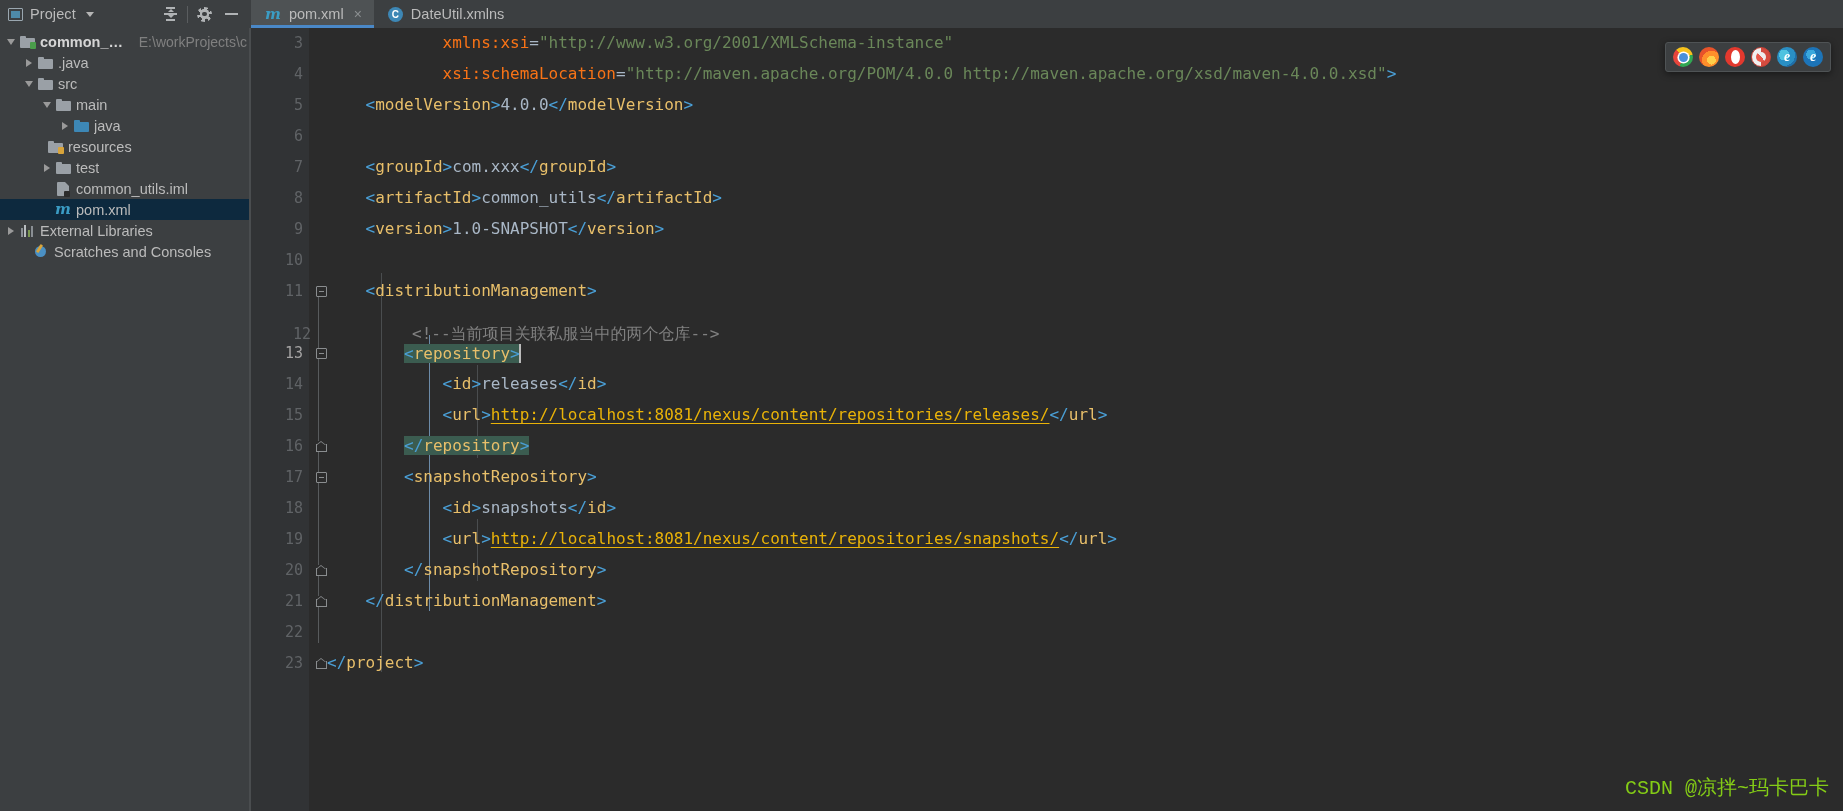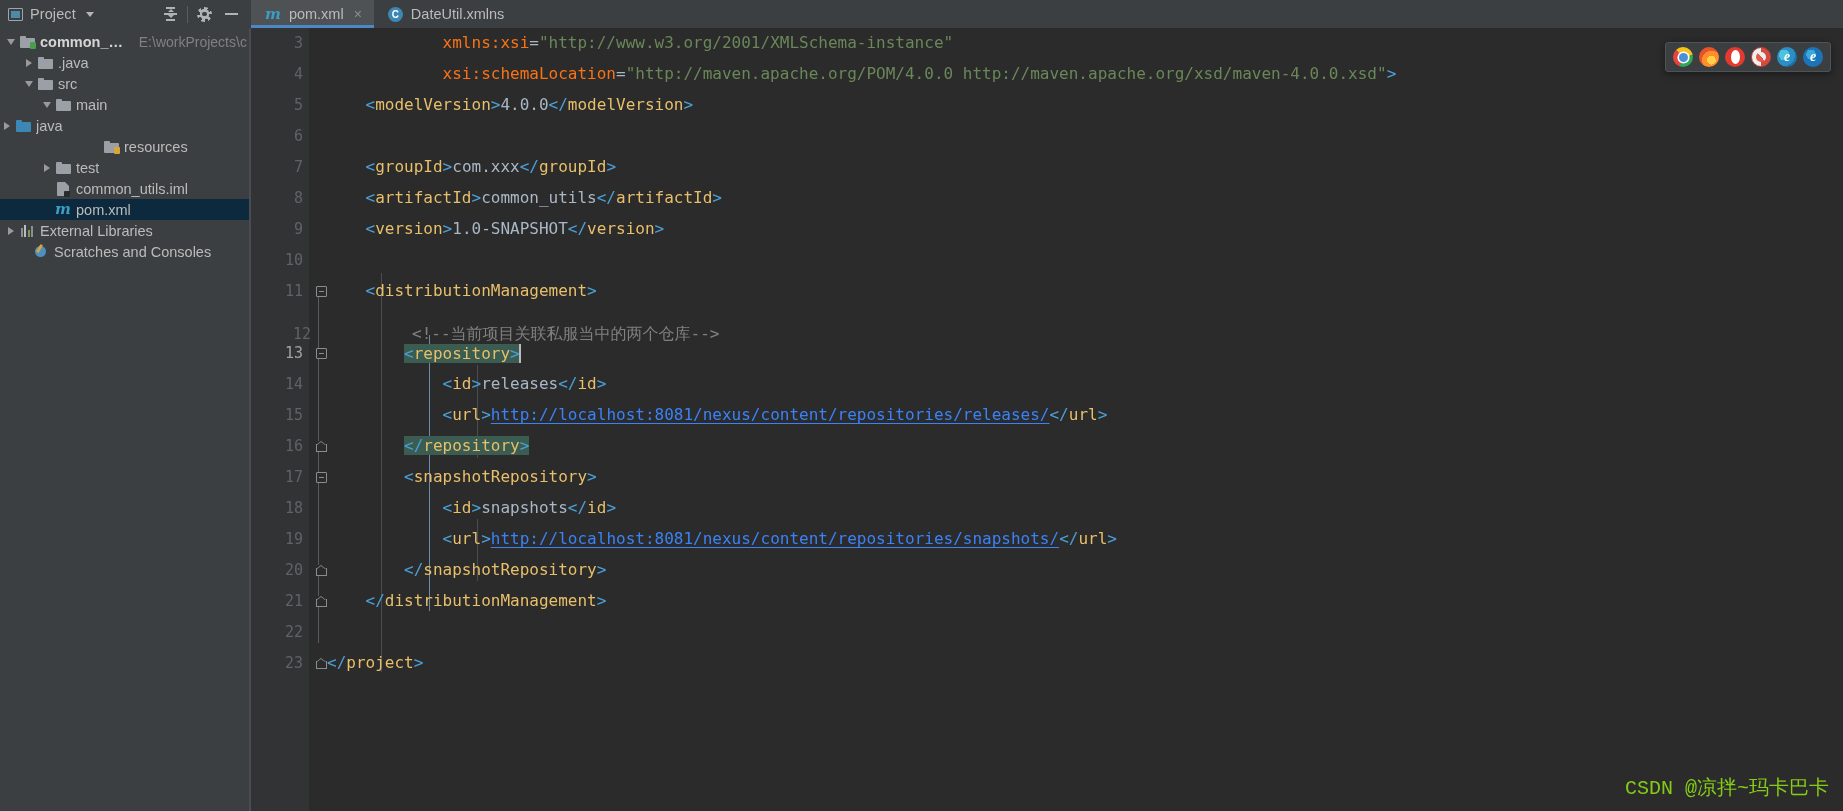--- a/index.html
+++ b/index.html
@@ -145,21 +145,21 @@
   .guide{position:absolute;width:1px;background:#4a4d4f;}
   .guide.active{background:#6c8ba8;}
 
   
   .s-tag{color:#e8bf6a;}      
   .s-br{color:#4a9fd6;}       
   .s-attr{color:#f97316;}     
   .s-str{color:#6a8759;}      
   .s-txt{color:#a9b7c6;}
   .s-cmt{color:#808080;}      
-  .s-link{color:#3b82f6;text-decoration:underline;text-underline-offset:3px;}
+  .s-link{color:#eab308;text-decoration:underline;text-underline-offset:3px;}
   .hl{background:#3b5c50;}
   .caret{display:inline-block;width:2px;height:19px;background:#bbbbbb;vertical-align:-4px;margin-left:-1px;}
 
   
   .browsers{
     position:absolute;top:14px;right:12px;display:flex;align-items:center;gap:6px;
     background:#3c3f41;border:1px solid #4f5355;border-radius:3px;padding:4px 7px;
     box-shadow:0 2px 7px rgba(0,0,0,.45);z-index:30;
   }
   .bico{width:20px;height:20px;border-radius:50%;display:block;}
@@ -291,34 +291,34 @@
             </span>
           <span class="nicon">
             <span class="fld">
                 <span class="tab-t"></span>
                 <span class="bdy"></span>
               </span>
           </span>
           <span class="nlabel">main</span>
         </div>
 
-        <div class="node" style="">
+        <div class="node" style="padding-left:58px">
           <span class="arrow">
               <i class="tri-r"></i>
             </span>
           <span class="nicon">
             <span class="fld blue">
                 <span class="tab-t"></span>
                 <span class="bdy"></span>
               </span>
           </span>
           <span class="nlabel">java</span>
         </div>
 
-        <div class="node" style="padding-left:88px">
+        <div class="node" style="padding-left:32px">
           <span class="arrow"></span>
           <span class="nicon">
             <span class="fld">
                 <span class="tab-t"></span>
                 <span class="bdy"></span>
                 <span class="mk res"></span>
               </span>
           </span>
           <span class="nlabel">resources</span>
         </div>

